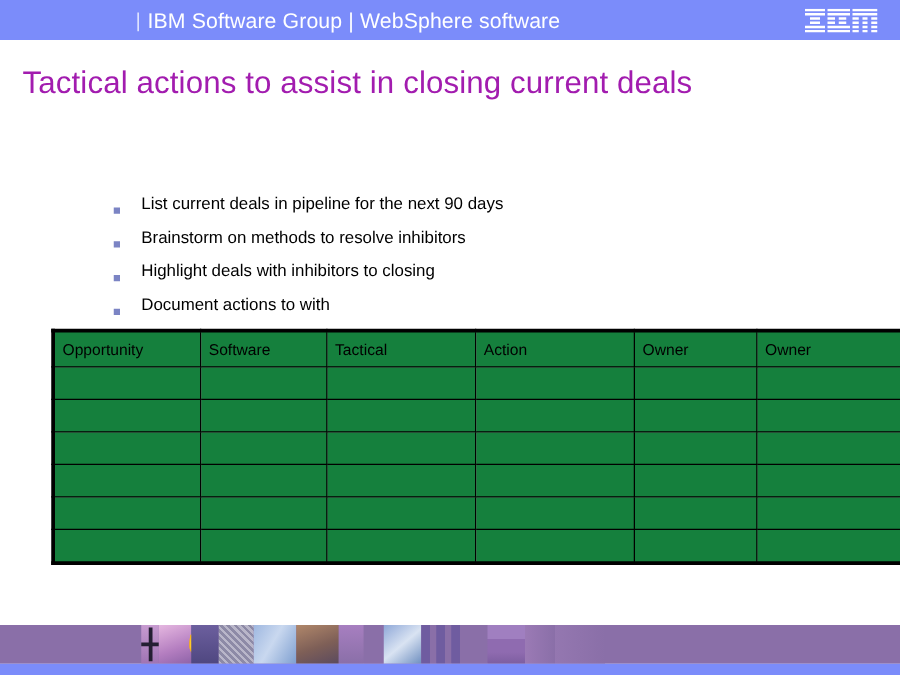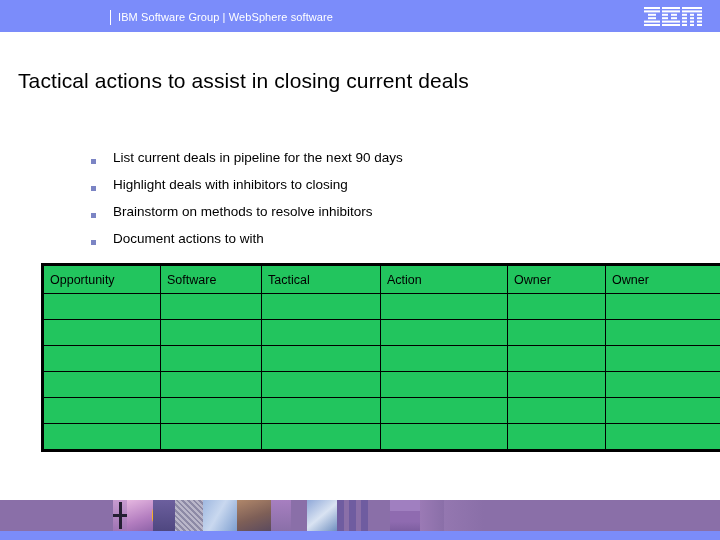--- a/index.html
+++ b/index.html
@@ -30,56 +30,56 @@
     height: 16px;
   }
   .header-pipe {
     width: 1px;
     height: 15px;
     background: #ffffff;
     margin-right: 7px;
   }
   .header-text {
     color: #ffffff;
-    font-size: 11px;
+    font-size: 17px;
     line-height: 14px;
     white-space: nowrap;
     letter-spacing: 0.1px;
   }
 
   
   .ibm-logo {
     position: absolute;
     right: 18px;
     top: 7px;
     width: 58px;
     height: 19px;
   }
 
   
   .slide-title {
     position: absolute;
     left: 18px;
-    top: 69px;
-    font-size: 21px;
-    color: #000000;
+    top: 52px;
+    font-size: 25px;
+    color: #a21caf;
     letter-spacing: 0.1px;
     white-space: nowrap;
   }
 
   
   .bullets {
     position: absolute;
     left: 91px;
     top: 144px;
     width: 560px;
   }
   .bullet-row {
     display: flex;
-    align-items: center;
+    align-items: flex-end;
     height: 27px;
   }
   .bullet-marker {
     width: 5px;
     height: 5px;
     background: #7b84c4;
     margin-top: 7px;
     margin-right: 17px;
     flex: 0 0 auto;
   }
@@ -103,21 +103,21 @@
     table-layout: fixed;
     border: 3px solid #000000;
   }
   table.deal-table td {
     border: 1.5px solid #000000;
     height: 25px;
     padding: 0 0 0 6px;
     font-size: 12.5px;
     color: #000000;
     vertical-align: middle;
-    background: #22c55e;
+    background: #15803d;
   }
   table.deal-table tr.head-row td {
     height: 27px;
   }
   .col-opportunity { width: 110px; }
   .col-revenue     { width: 94px; }
   .col-inhibitor   { width: 112px; }
   .col-action      { width: 120px; margin-left: 34px; }
   .col-date        { width: 91px; }
   .col-owner       { width: 111px; }
@@ -240,25 +240,25 @@
 
 <div class="slide-title">Tactical actions to assist in closing current deals</div>
 
 <div class="bullets">
   <div class="bullet-row">
     <span class="bullet-marker"></span>
     <span class="bullet-text">List current deals in pipeline for the next 90 days</span>
   </div>
   <div class="bullet-row">
     <span class="bullet-marker"></span>
-    <span class="bullet-text">Highlight deals with inhibitors to closing</span>
+    <span class="bullet-text">Brainstorm on methods to resolve inhibitors</span>
   </div>
   <div class="bullet-row">
     <span class="bullet-marker"></span>
-    <span class="bullet-text">Brainstorm on methods to resolve inhibitors</span>
+    <span class="bullet-text">Highlight deals with inhibitors to closing</span>
   </div>
   <div class="bullet-row">
     <span class="bullet-marker"></span>
     <span class="bullet-text">Document actions to with</span>
   </div>
 </div>
 
 <div class="deal-table-wrap">
   <table class="deal-table">
     <tbody>

